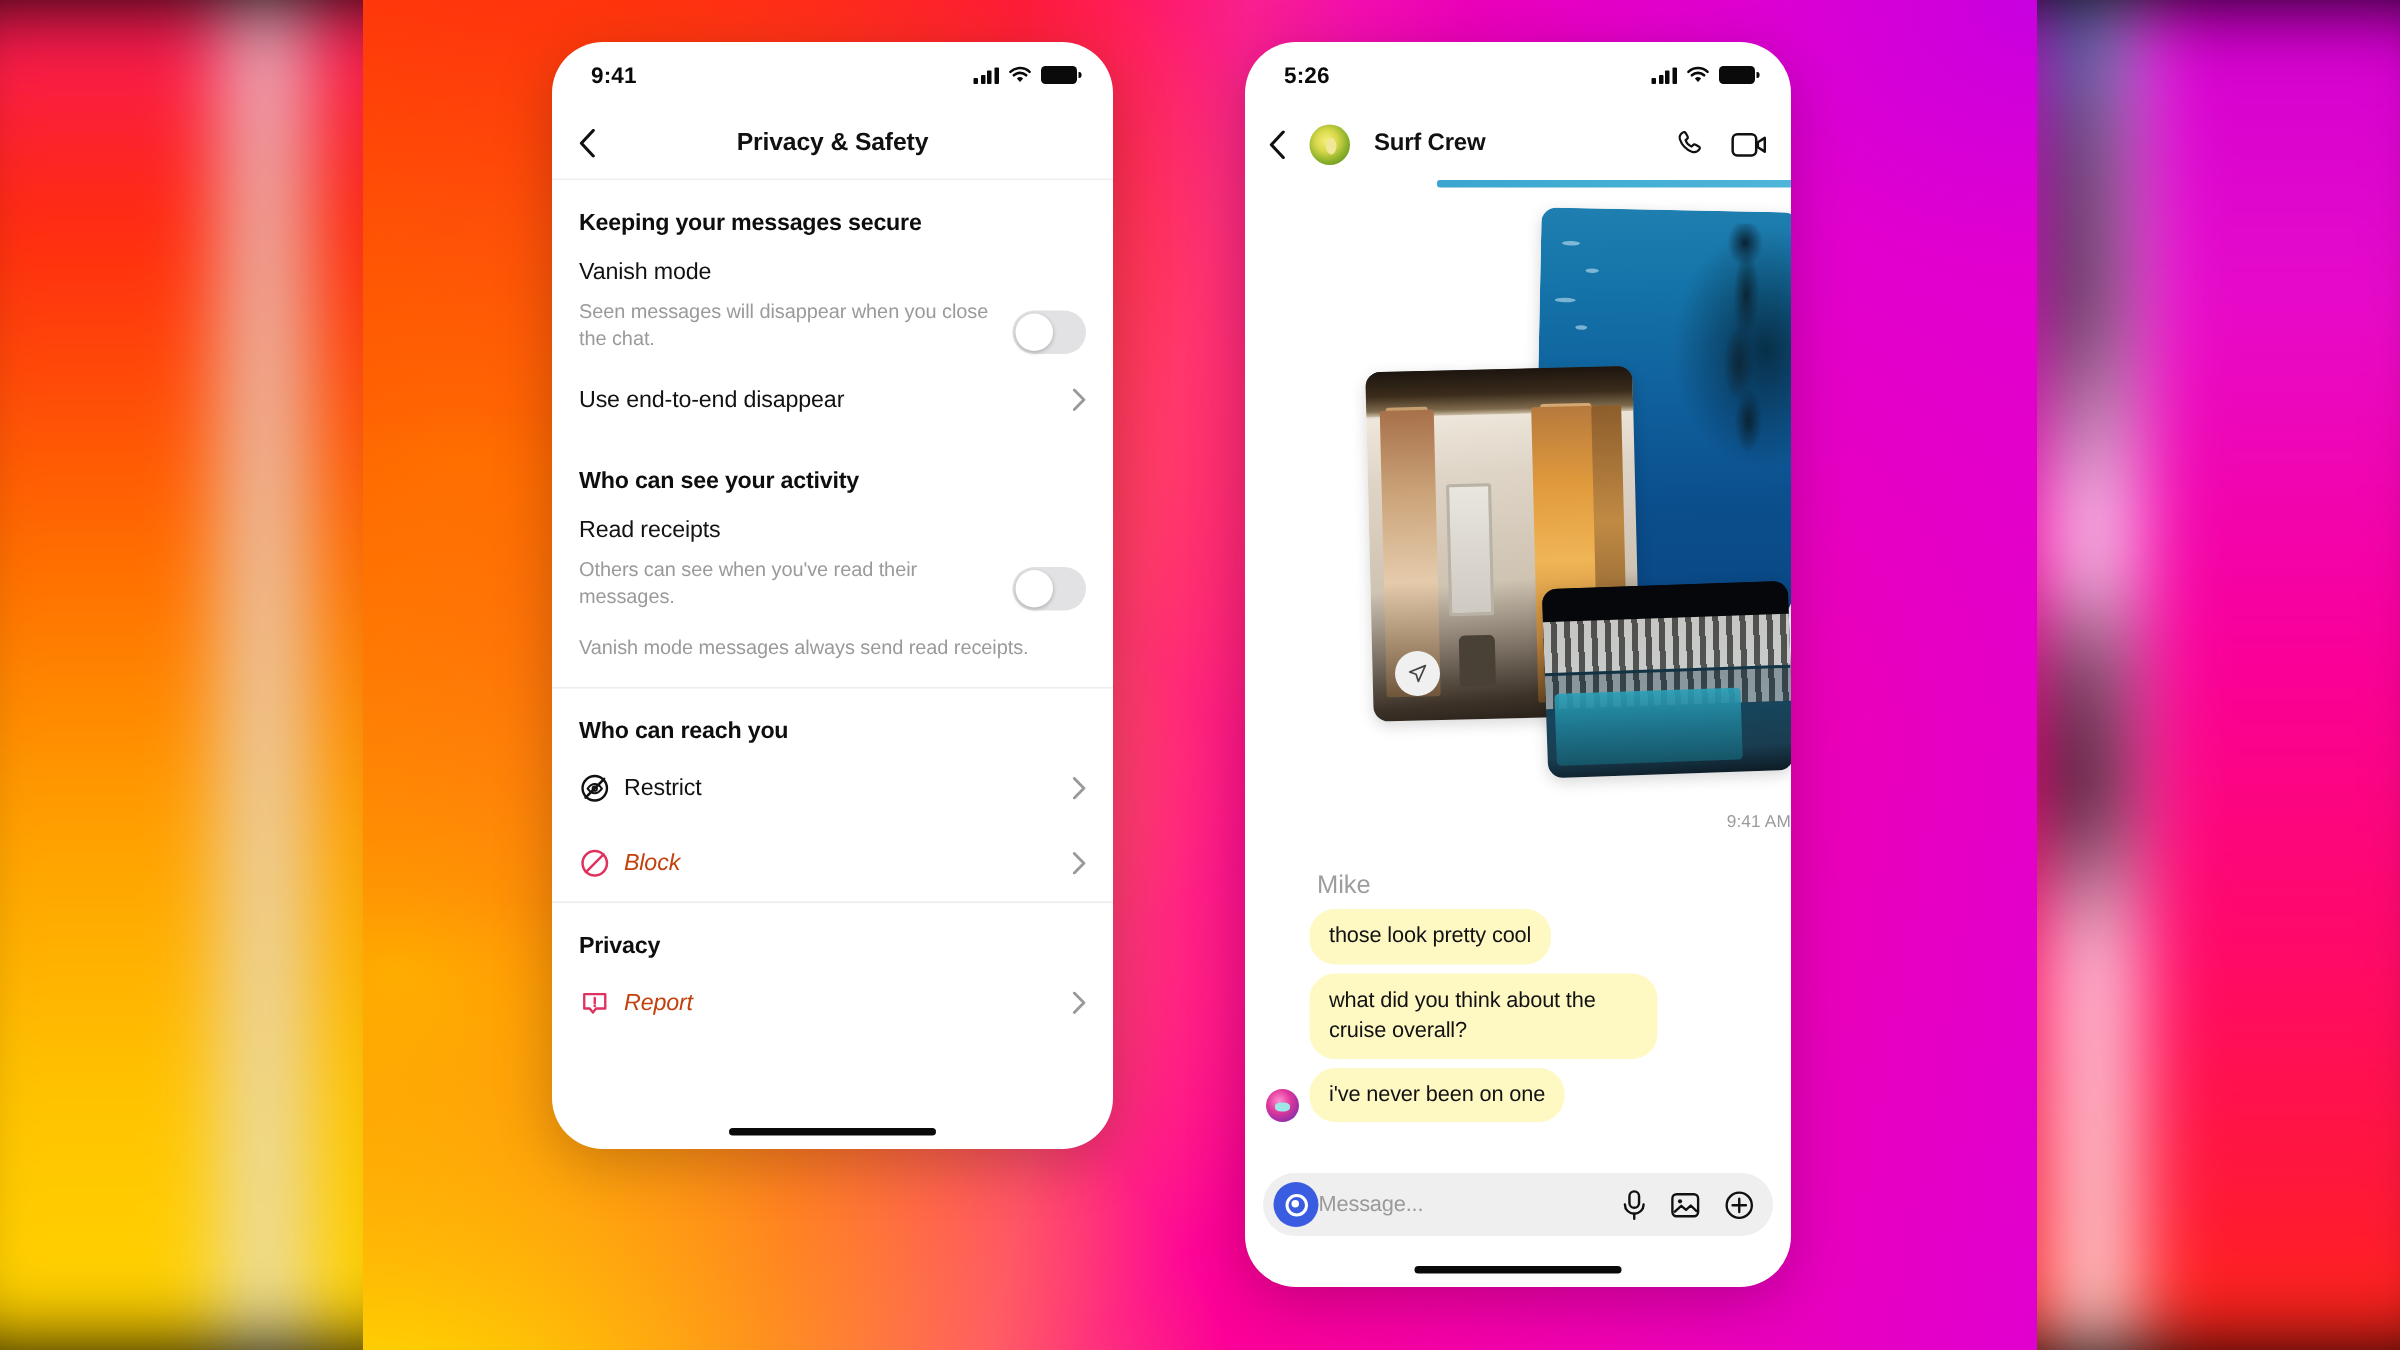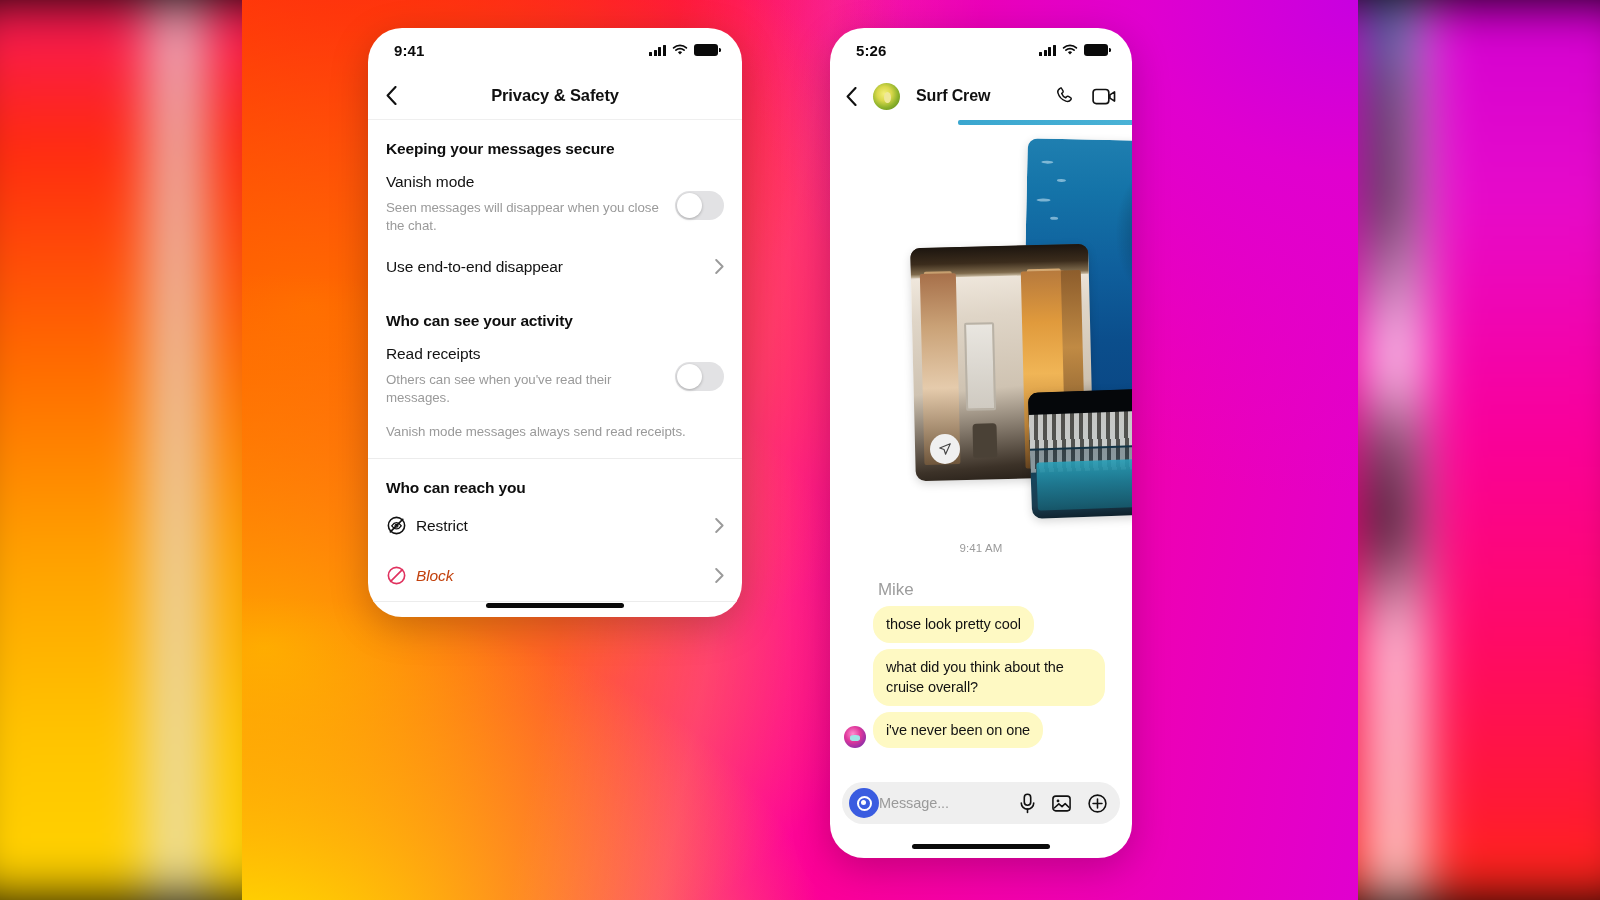--- a/index.html
+++ b/index.html
@@ -62,22 +62,22 @@
   }
 
   
   .phone {
     position:absolute;
     background:#fff;
     border-radius:34px;
     overflow:hidden;
     box-shadow:0 10px 38px rgba(0,0,0,.22);
   }
-  #phone-left  { left:126px; top:28px; width:374px; height:589px; }
-  #phone-right { left:588px; top:28px; width:302px; height:830px; }
+  #phone-left  { left:126px; top:28px; width:374px; height:738px; }
+  #phone-right { left:588px; top:28px; width:364px; height:830px; }
 
   
   .statusbar {
     height:44px; display:flex; align-items:center;
     justify-content:space-between; padding:0 24px 0 26px;
   }
   .sb-time { font-size:15px; font-weight:bold; color:#0a0a0a; letter-spacing:.1px; }
   .sb-icons { display:flex; align-items:center; gap:6px; }
   .bars { display:flex; align-items:flex-end; gap:1.6px; height:11px; }
   .bars i { width:3px; background:#0a0a0a; border-radius:.6px; display:block; }
@@ -94,21 +94,21 @@
   }
   .nav-back { width:26px; display:flex; align-items:center; }
   .nav-title {
     position:absolute; left:0; right:0; text-align:center;
     font-size:16.5px; font-weight:bold; color:#111; letter-spacing:-.1px;
   }
   .sect-title {
     font-size:15.5px; font-weight:bold; color:#0e0e0e;
     padding:20px 18px 4px 18px; letter-spacing:-.15px;
   }
-  .row { display:flex; align-items:center; padding:10px 18px 6px 18px; }
+  .row { display:flex; align-items:flex-end; padding:10px 18px 6px 18px; }
   .row .txt { flex:1; padding-right:14px; }
   .row .label { font-size:15.5px; color:#121212; letter-spacing:-.1px; line-height:1.35; }
   .row .sub { font-size:13.3px; color:#9a9a9a; line-height:1.38; margin-top:6px; letter-spacing:-.05px; }
   .note { font-size:13.3px; color:#9a9a9a; line-height:1.38; padding:10px 18px 16px 18px; letter-spacing:-.05px; }
 
   .toggle {
     width:49px; height:29px; border-radius:16px; background:#e2e2e4;
     position:relative; flex:none; margin-top:3px;
   }
   .toggle .knob {
@@ -216,21 +216,21 @@
     background:repeating-linear-gradient(90deg,#d7d6d2 0px,#d7d6d2 5px,#4d4a46 5px,#4d4a46 9px); opacity:.6; }
   .ph-pool .water { position:absolute; left:6px; right:34px; bottom:8px; height:48px;
     background:linear-gradient(180deg,#2aa0b8 0%,#1f7d95 45%,#16596c 100%); border-radius:3px; opacity:.9; }
   .ph-pool .topdark { position:absolute; left:0; right:0; top:0; height:22px; background:#05070a; }
 
   .share-badge {
     position:absolute; left:100px; top:308px; width:30px; height:30px;
     border-radius:50%; background:#f0f0f0; display:flex; align-items:center; justify-content:center;
   }
 
-  .ts { text-align:center; font-size:11.5px; color:#9a9a9a; margin-top:422px; letter-spacing:.1px; }
+  .ts { text-align:right; font-size:11.5px; color:#9a9a9a; margin-top:422px; letter-spacing:.1px; }
 
   .sender { font-size:17px; color:#9d9d9d; margin:26px 0 6px 48px; letter-spacing:-.05px; }
   .msg-line { display:flex; align-items:flex-end; gap:7px; padding:0 14px 0 14px; margin-bottom:6px; }
   .msg-av {
     width:22px; height:22px; border-radius:50%; flex:none;
     background:radial-gradient(circle at 40% 36%, #ff8fd0 0%, #e0379b 40%, #8b2ea8 78%, #46206e 100%);
     position:relative;
   }
   .msg-av::after { content:""; position:absolute; left:26%; top:40%; width:48%; height:26%;
     border-radius:40%; background:#9fe6e6; }

